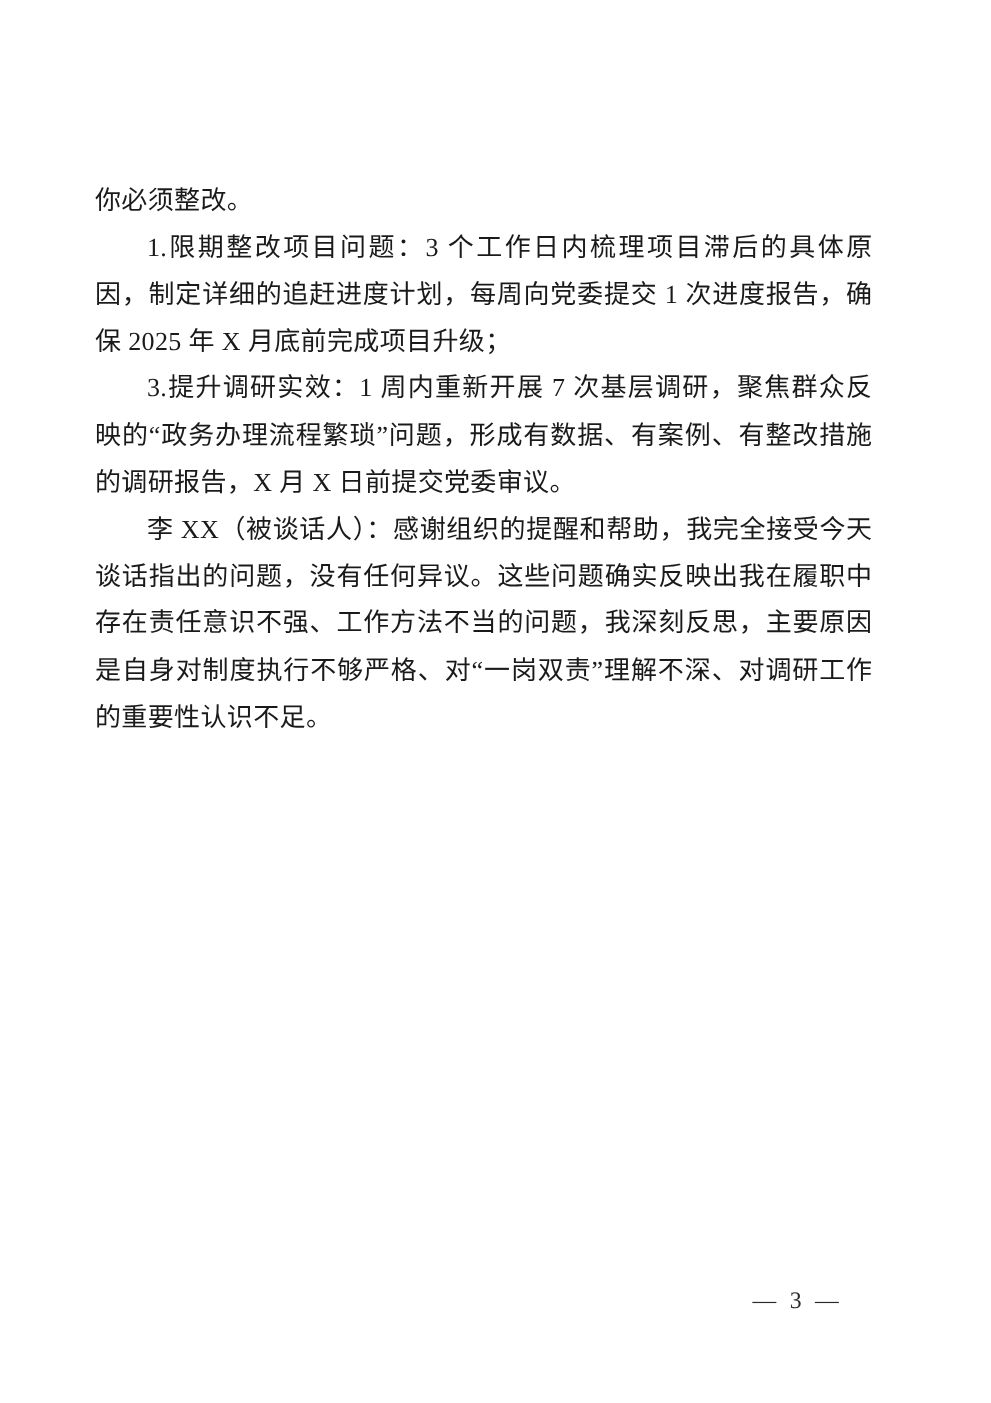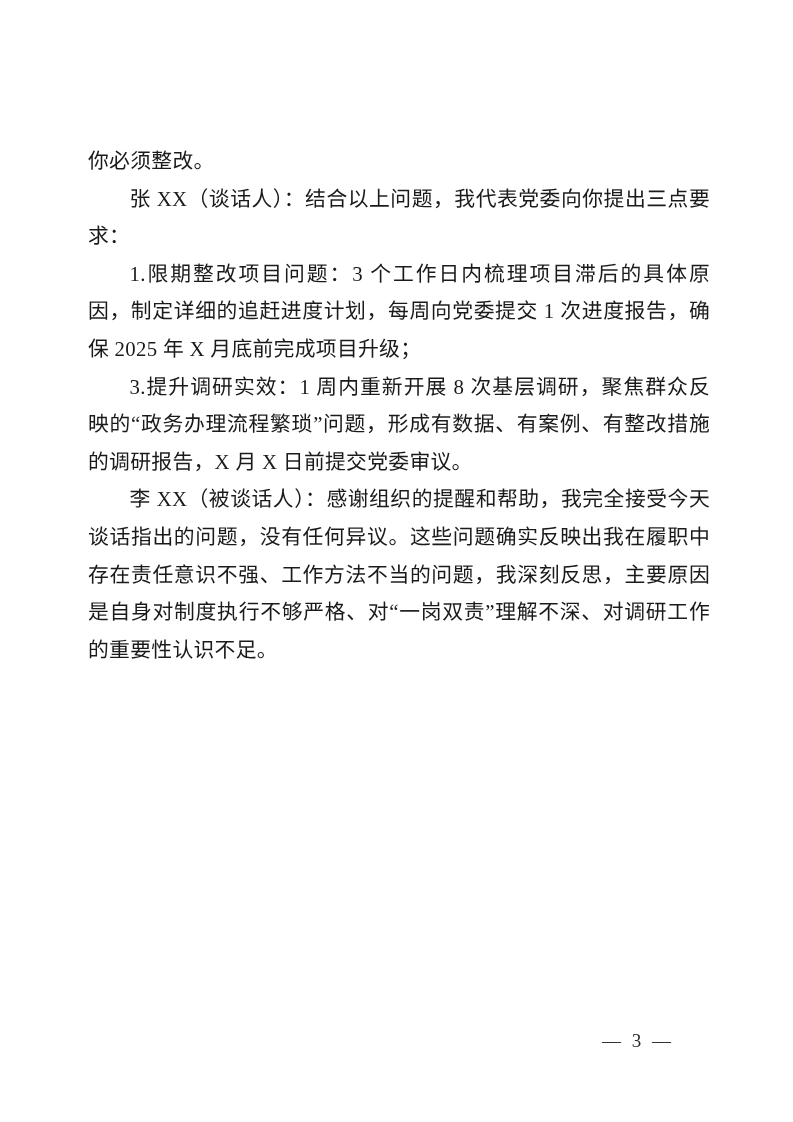--- a/index.html
+++ b/index.html
@@ -11,21 +11,21 @@
     position: relative;
     width: 793px;
     height: 1122px;
     background: #ffffff;
     overflow: hidden;
     font-family: "Liberation Serif", "DejaVu Serif", serif;
     color: #1a1a1a;
   }
   .content {
     position: absolute;
-    left: 88px;
+    left: 76px;
     top: 142px;
     width: 622px;
     font-size: 20.8px;
     line-height: 37.6px;
     text-align: justify;
     text-justify: inter-character;
     letter-spacing: 0.3px;
   }
   .content p {
     margin: 0;
@@ -53,26 +53,25 @@
   }
 </style>
 </head>
 <body>
 
 <div class="page">
 
   <div class="content">
     <p class="body-par no-indent">你必须整改。</p>
 
-    <p class="body-par">张 XX（谈话人）：结合以上问题，我代表党委向你提出三点要求：</p>
 
     <p class="body-par">1.限期整改项目问题：3 个工作日内梳理项目滞后的具体原因，制定详细的追赶进度计划，每周向党委提交 1 次进度报告，确保 2025 年 X 月底前完成项目升级；</p>
 
 
-    <p class="body-par">3.提升调研实效：1 周内重新开展 8 次基层调研，聚焦群众反映的“政务办理流程繁琐”问题，形成有数据、有案例、有整改措施的调研报告，X 月 X 日前提交党委审议。</p>
+    <p class="body-par">3.提升调研实效：1 周内重新开展 7 次基层调研，聚焦群众反映的“政务办理流程繁琐”问题，形成有数据、有案例、有整改措施的调研报告，X 月 X 日前提交党委审议。</p>
 
 
 
     <p class="body-par">李 XX（被谈话人）：感谢组织的提醒和帮助，我完全接受今天谈话指出的问题，没有任何异议。这些问题确实反映出我在履职中存在责任意识不强、工作方法不当的问题，我深刻反思，主要原因是自身对制度执行不够严格、对“一岗双责”理解不深、对调研工作的重要性认识不足。</p>
 
 
   </div>
 
   <div class="page-footer">— 3 —</div>
 

